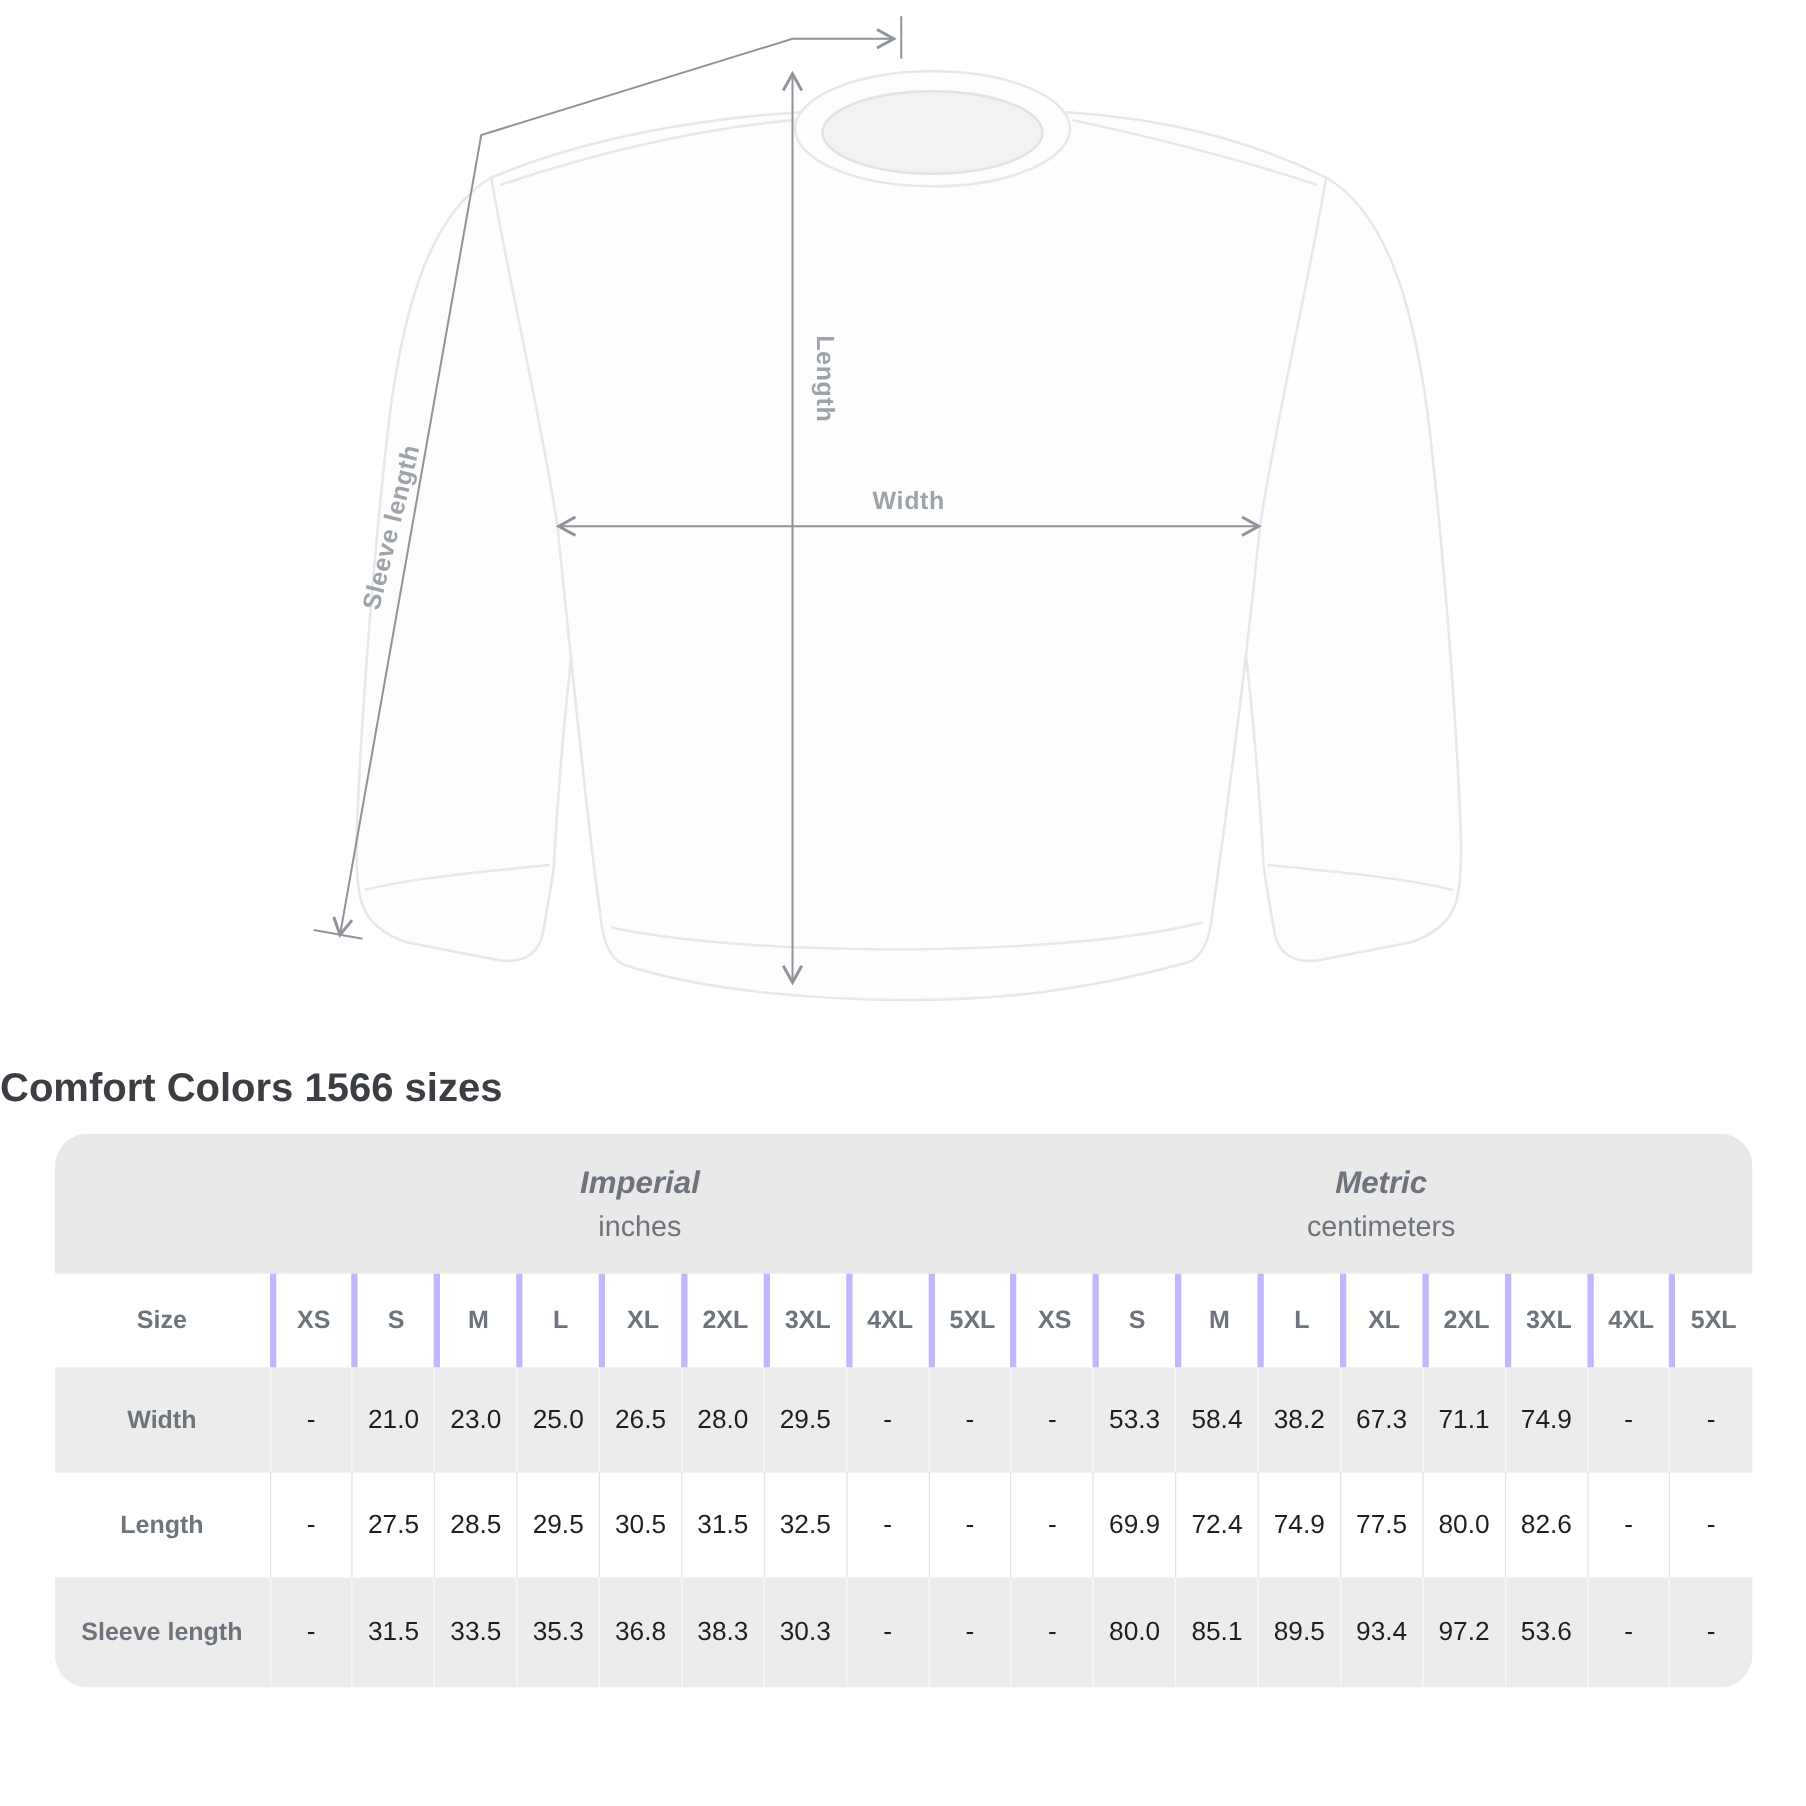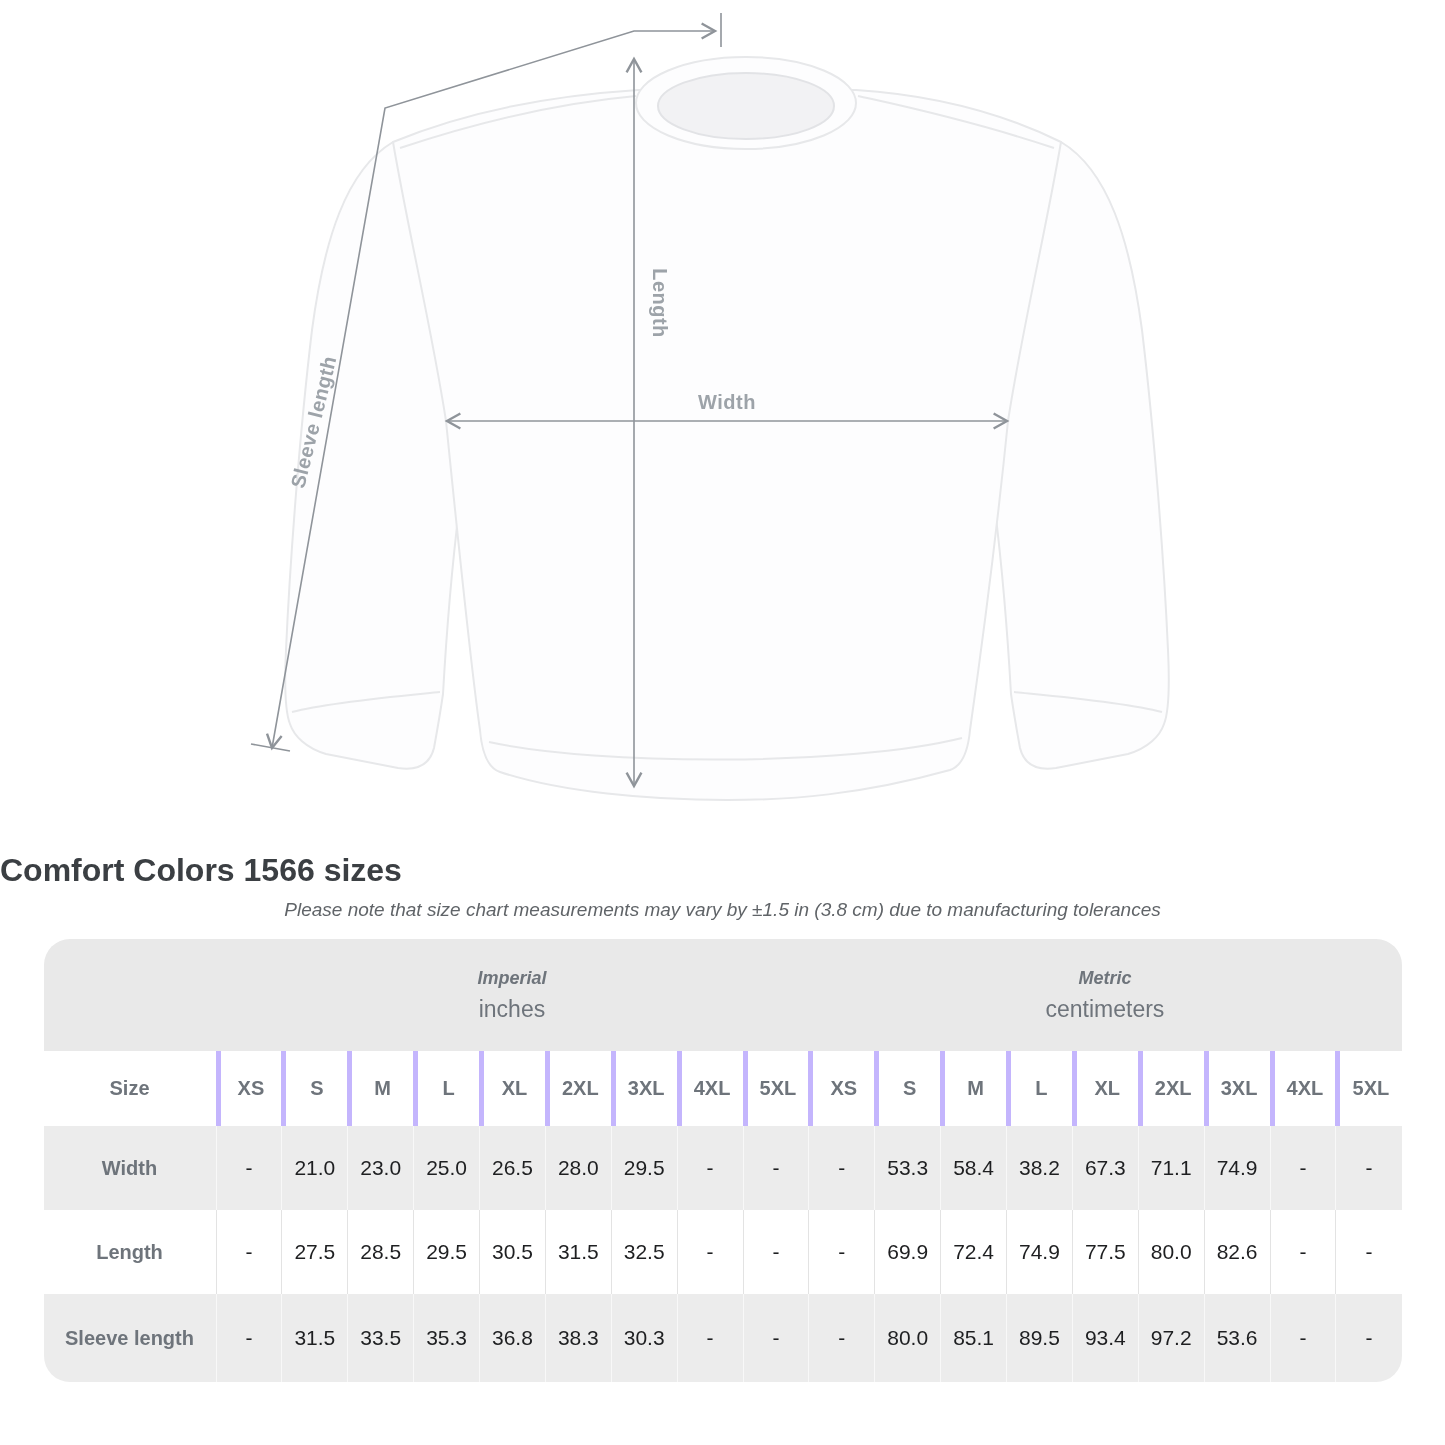--- a/index.html
+++ b/index.html
@@ -24,21 +24,21 @@
   .subtitle{
     margin:10px 0 0 0;text-align:center;font-size:19px;font-style:italic;color:#606468;
   }
   
   .size-table-wrap{
     width:1358px;margin:18px auto 0 auto;border-radius:26px;overflow:hidden;
   }
   table.size-table{width:100%;border-collapse:separate;border-spacing:0;table-layout:fixed;}
   table.size-table th,table.size-table td{padding:0;text-align:center;vertical-align:middle;}
   .band-row th{background:#e9e9e9;height:112px;}
-  .group-label{font-size:18px;font-weight:bold;font-style:italic;color:#6e747b;}
+  .group-label{font-size:25px;font-weight:bold;font-style:italic;color:#6e747b;}
   .group-unit{font-size:23px;font-weight:normal;color:#6e747b;margin-top:7px;}
   .size-row th{height:75px;background:#ffffff;font-size:20px;font-weight:bold;color:#6e747b;}
   .size-row th:not(:first-child){border-left:5px solid #c4b5fd;}
   tbody tr{height:84px;}
   tbody tr:last-child{height:88px;}
   .rowlabel{font-size:20px;font-weight:bold;color:#6e747b;}
   tbody td{font-size:21px;color:#1e1f21;border-left:1px solid #e3e3e3;}
   tbody tr.alt th,tbody tr.alt td{background:#ececec;}
   tbody tr.alt td{border-left-color:#f8f8f8;}
 </style>
@@ -92,21 +92,20 @@
         <line x1="721" y1="13" x2="721" y2="47"></line>
       </g>
     </svg>
 
     <div class="fig-label sleeve-l">Sleeve length</div>
     <div class="fig-label length-l">Length</div>
     <div class="fig-label width-l">Width</div>
   </div>
 
   <h1 class="title">Comfort Colors 1566 sizes</h1>
-  <p class="subtitle">Please note that size chart measurements may vary by ±1.5 in (3.8 cm) due to manufacturing tolerances</p>
 
   <div class="size-table-wrap">
     <table class="size-table">
       <colgroup>
         <col style="width:172px">
         <col>
           <col>
           <col>
           <col>
           <col>

